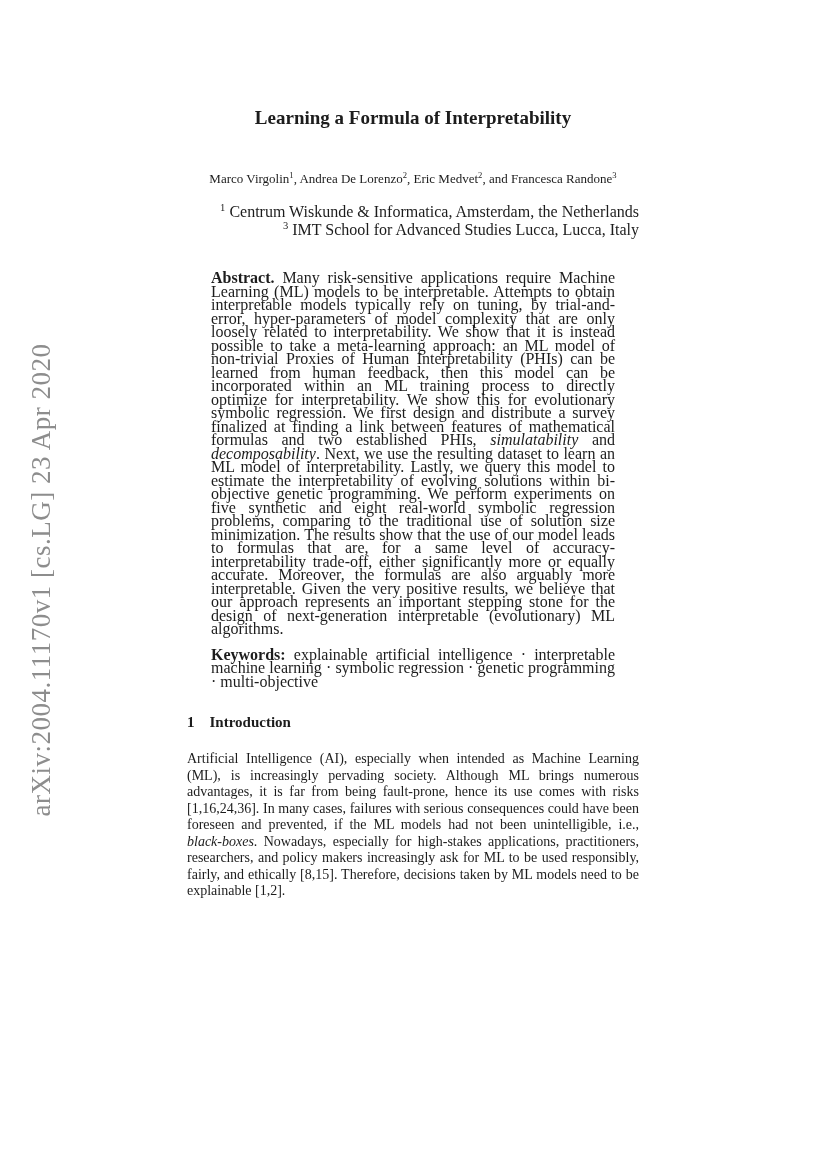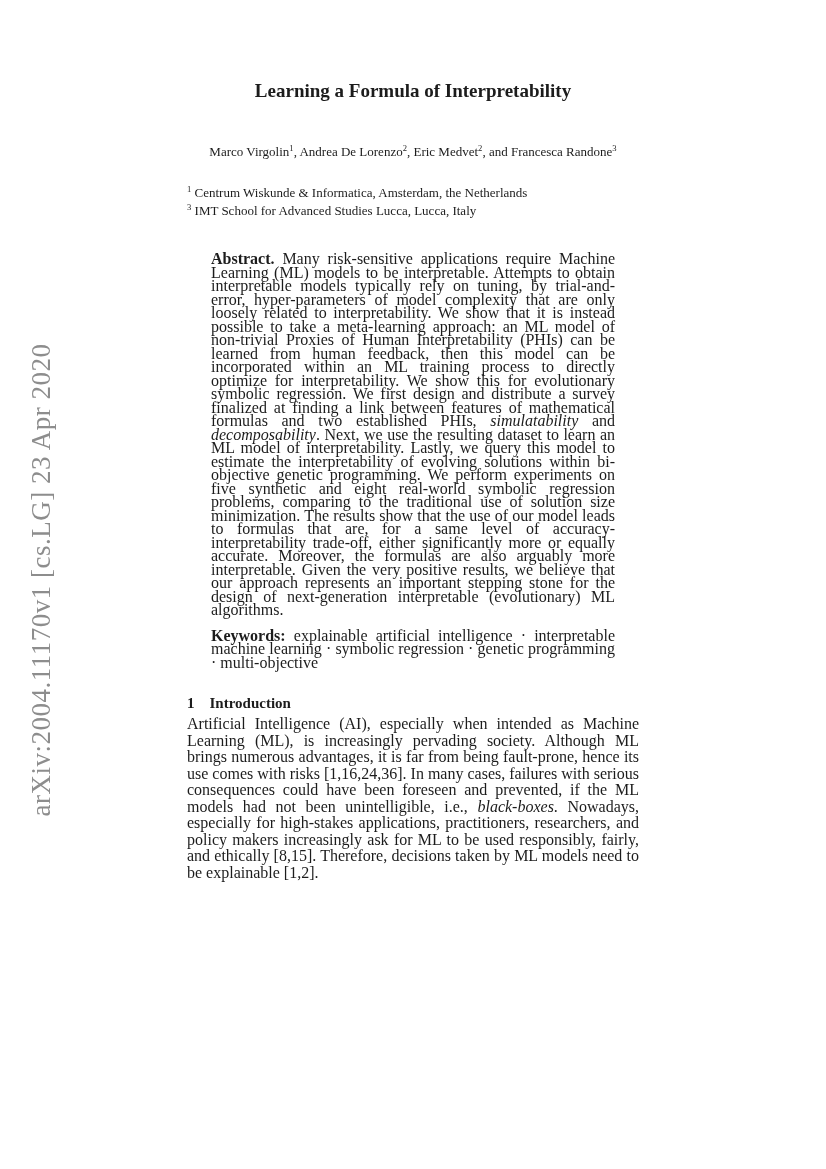--- a/index.html
+++ b/index.html
@@ -24,65 +24,65 @@
     top: 580px;
     transform: translate(-50%, -50%) rotate(-90deg);
     white-space: nowrap;
     font-size: 27px;
     letter-spacing: 0.5px;
     color: #8d8d8d;
   }
   .content {
     width: 452px;
     margin: 0 auto;
-    padding-top: 78px;
+    padding-top: 105px;
   }
   .title {
     font-size: 19px;
     font-weight: bold;
     text-align: center;
     line-height: 26px;
     margin: 0;
   }
   .authors {
     text-align: center;
     font-size: 13px;
     margin: 40px 0 15px 0;
   }
   sup {
     font-size: 0.66em;
     line-height: 0;
     vertical-align: super;
   }
   .affiliations {
-    text-align: left;
-    font-size: 13px;
+    text-align: right;
+    font-size: 16px;
     line-height: 18px;
-    margin-top: 24px;
+    margin-top: 16px;
   }
   .abstract {
     width: 404px;
     margin: 32px auto 0 auto;
     font-size: 16px;
     line-height: 13.5px;
     text-align: justify;
   }
   .abstract p { margin: 0; }
   .abstract .keywords { margin-top: 12px; }
   .section-heading {
     font-size: 15px;
     font-weight: bold;
     margin: 26px 0 0 0;
   }
   .sec-gap { display: inline-block; width: 15px; }
   .body-text {
-    font-size: 16px;
+    font-size: 14px;
     line-height: 16.5px;
     text-align: justify;
-    margin: 4px 0 0 0;
+    margin: 20px 0 0 0;
   }
   em { font-style: italic; }
   b, strong { font-weight: bold; }
 </style>
 </head>
 <body>
 
 <div class="page">
 
   <div class="arxiv-watermark">arXiv:2004.11170v1  [cs.LG]  23 Apr 2020</div>

